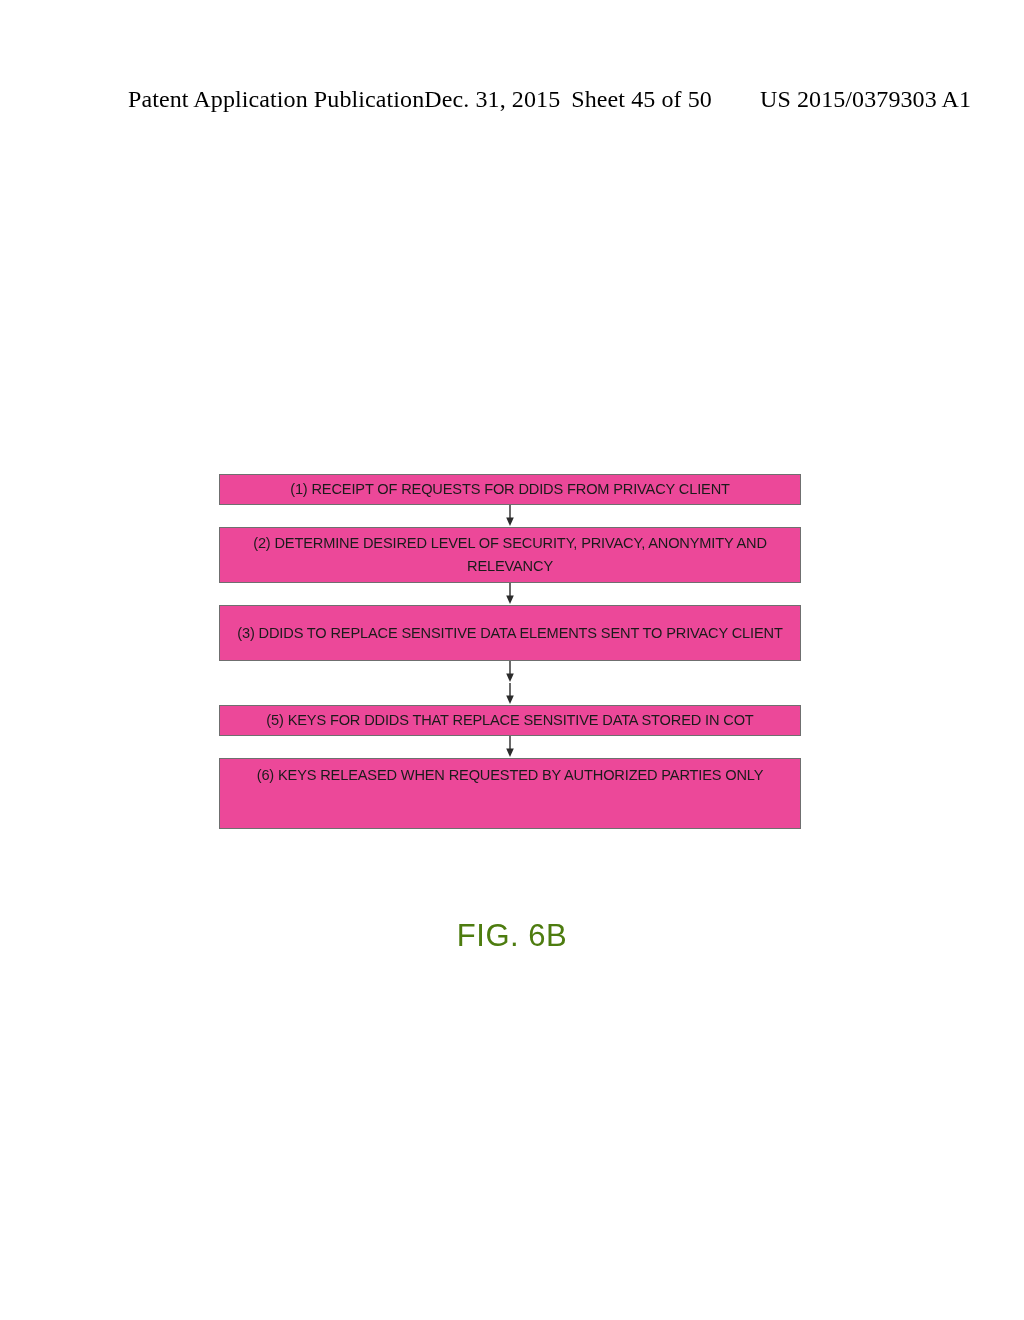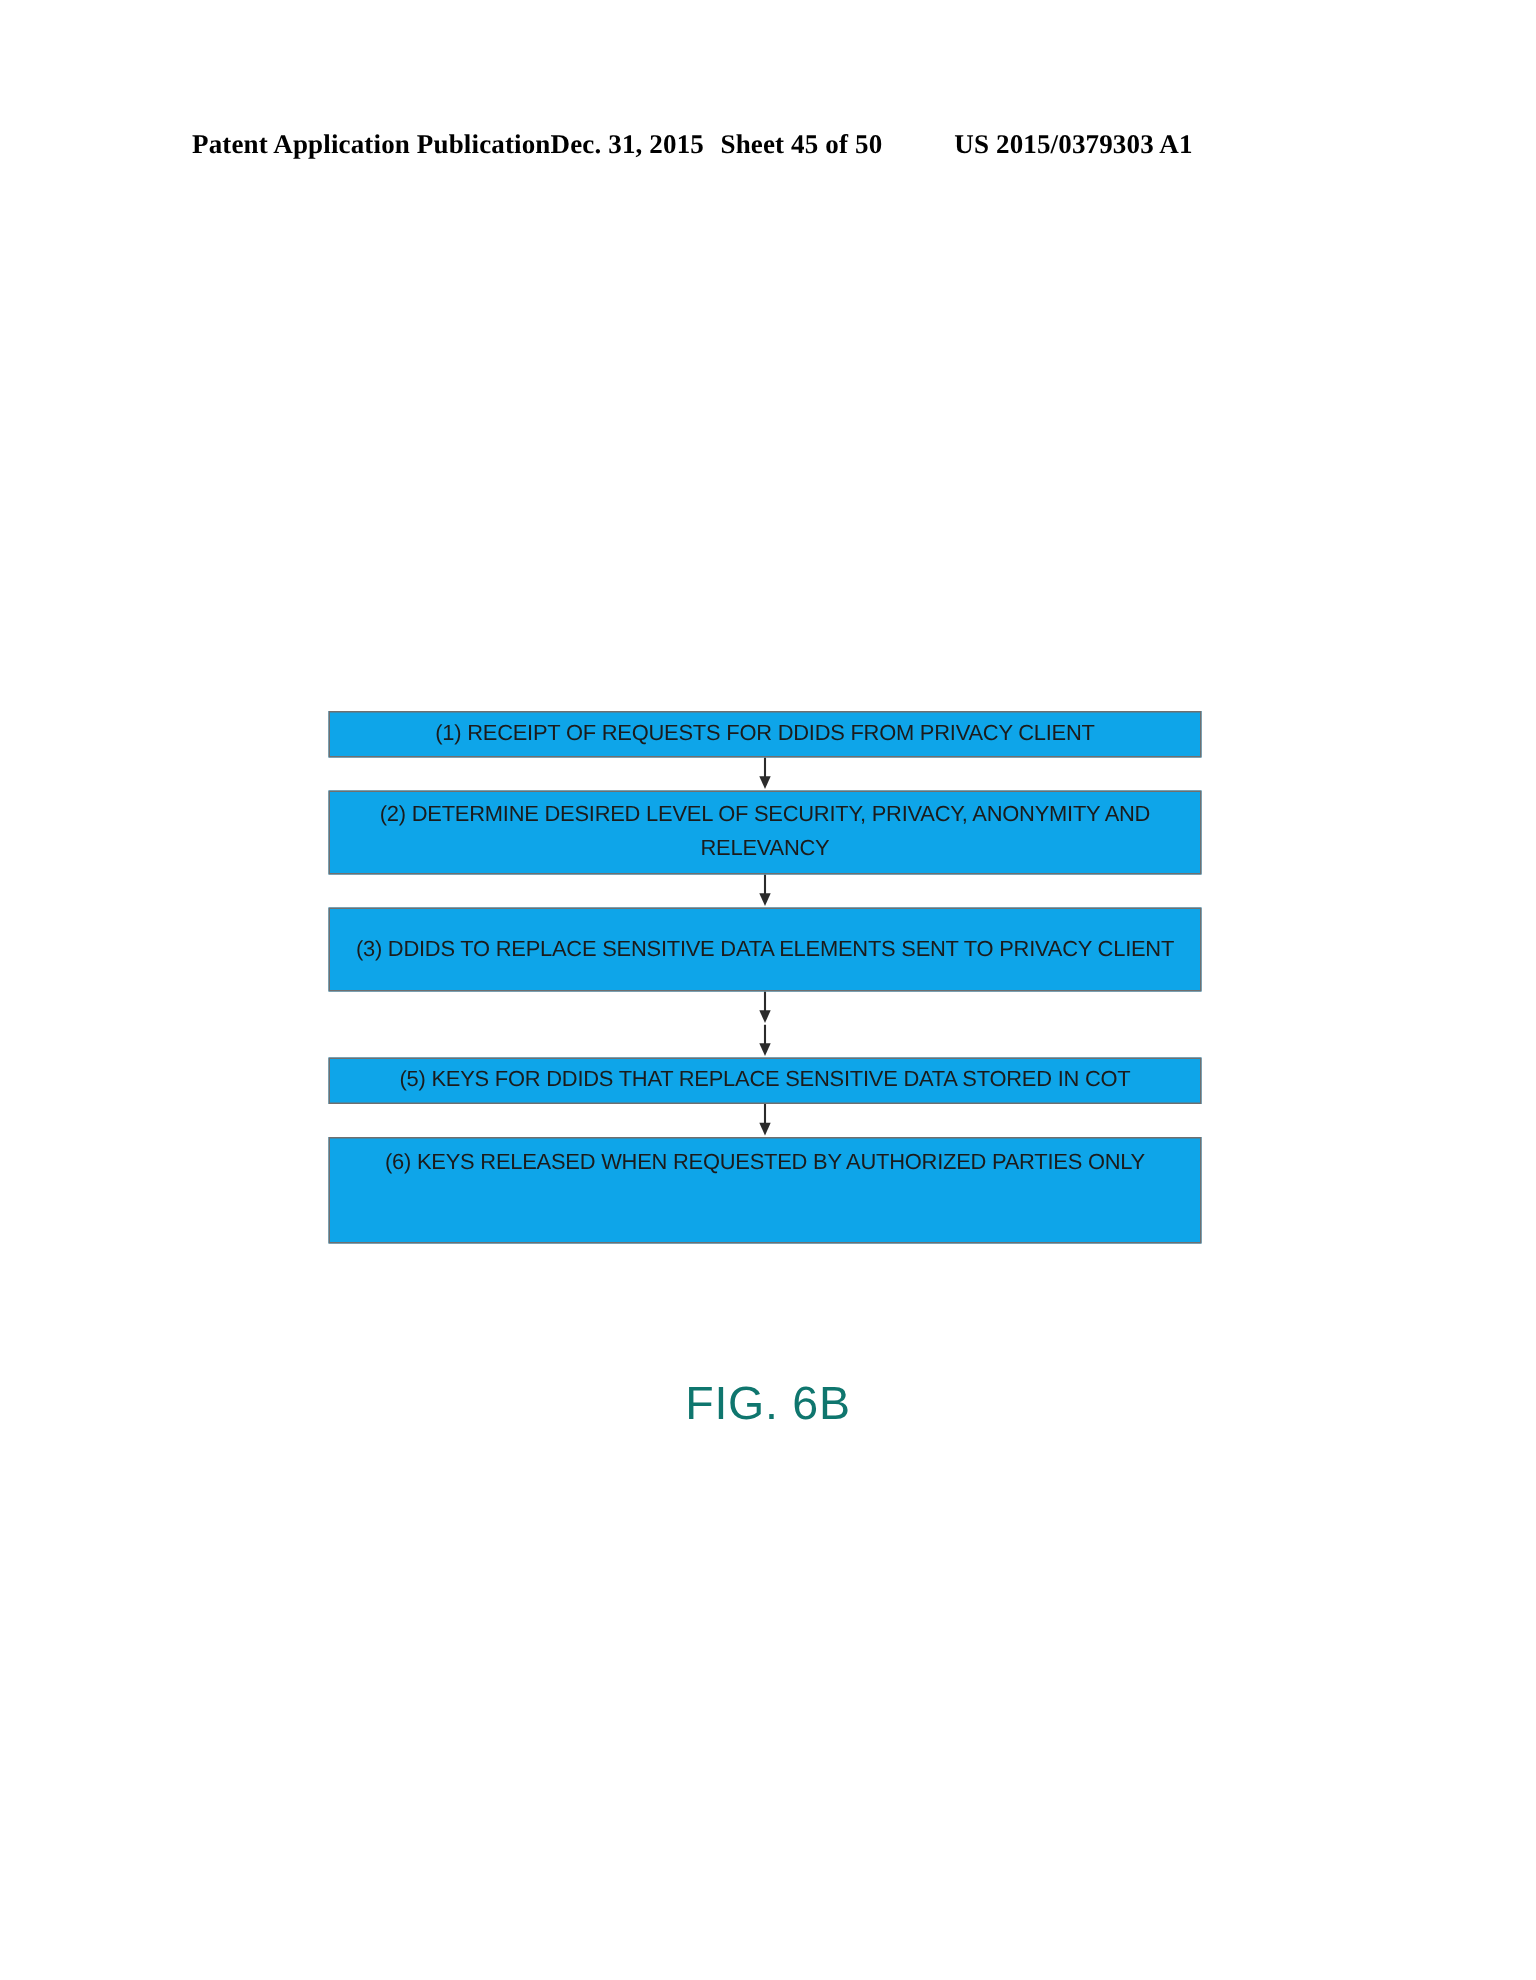--- a/index.html
+++ b/index.html
@@ -19,22 +19,22 @@
   
   #page-header {
     position: absolute;
     top: 86px;
     left: 128px;
     width: 760px;
     height: 26px;
     display: flex;
     align-items: baseline;
     font-family: "Liberation Serif", serif;
-    font-weight: bold;
-    font-size: 18px;
+    font-weight: normal;
+    font-size: 24px;
     color: #000000;
     letter-spacing: 0.1px;
     white-space: nowrap;
   }
   #page-header .hdr-pub {
     flex: 0 0 auto;
   }
   #page-header .hdr-date {
     flex: 0 0 auto;
   }
@@ -52,21 +52,21 @@
     position: absolute;
     left: 219px;
     top: 474px;
     width: 582px;
   }
 
   .flow-box {
     box-sizing: border-box;
     width: 582px;
     border: 1px solid #6f6f6f;
-    background: #0ea5e9;
+    background: #ec4899;
     color: #1b1b1b;
     font-family: "Liberation Sans", sans-serif;
     font-size: 14.6px;
     line-height: 23px;
     letter-spacing: -0.15px;
     text-align: center;
     display: flex;
     justify-content: center;
     padding: 0 10px;
   }
@@ -107,21 +107,21 @@
   
   #fig-caption {
     position: absolute;
     left: 0;
     top: 918px;
     width: 1024px;
     text-align: center;
     font-family: "Liberation Sans", sans-serif;
     font-size: 31px;
     letter-spacing: 0.5px;
-    color: #0f766e;
+    color: #4d7c0f;
   }
 </style>
 </head>
 <body>
 
 <div id="page-header">
   <span class="hdr-pub">Patent Application Publication</span>
   <span class="hdr-date">Dec. 31, 2015</span>
   <span class="hdr-sheet">Sheet 45 of 50</span>
   <span class="hdr-num">US 2015/0379303 A1</span>

